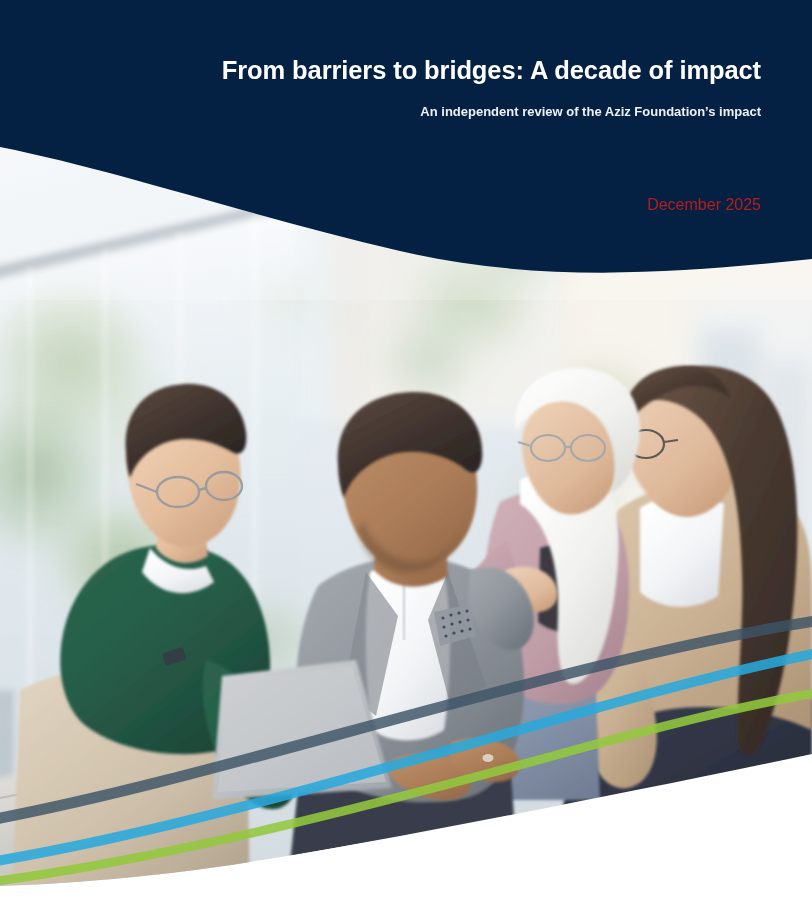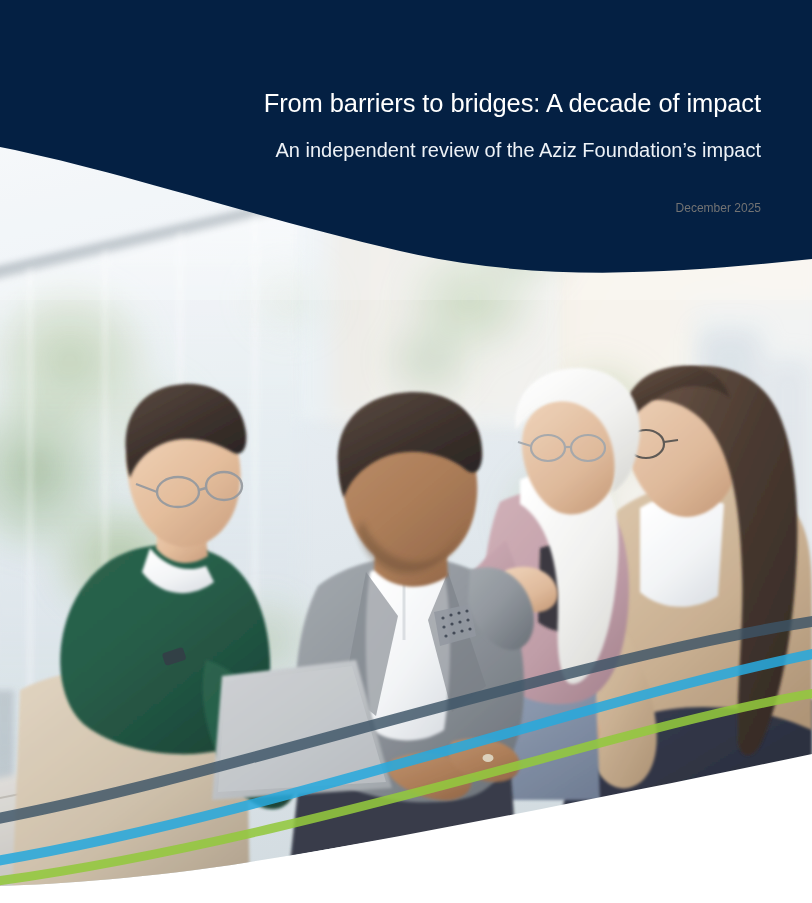--- a/index.html
+++ b/index.html
@@ -38,43 +38,43 @@
   #header-text {
     position: absolute;
     left: 0; top: 0;
     width: 812px;
     height: 250px;
     padding: 0 51px 0 51px;
     z-index: 5;
   }
 
   .doc-title {
-    margin-top: 89px;
+    margin-top: 56px;
     font-size: 25.5px;
-    font-weight: normal;
+    font-weight: bold;
     color: #ffffff;
     text-align: right;
     letter-spacing: -0.1px;
     line-height: 1.15;
   }
 
   .doc-subtitle {
     margin-top: 18px;
-    font-size: 20px;
-    font-weight: normal;
+    font-size: 13px;
+    font-weight: bold;
     color: #eef2f7;
     text-align: right;
     line-height: 1.45;
   }
 
   .doc-date {
-    margin-top: 36px;
-    font-size: 12px;
+    margin-top: 74px;
+    font-size: 16px;
     font-weight: normal;
-    color: #737373;
+    color: #b91c1c;
     text-align: right;
   }
 
   
   #ribbon-layer {
     position: absolute;
     left: 0; top: 0;
     width: 812px; height: 903px;
     pointer-events: none;
     z-index: 6;

